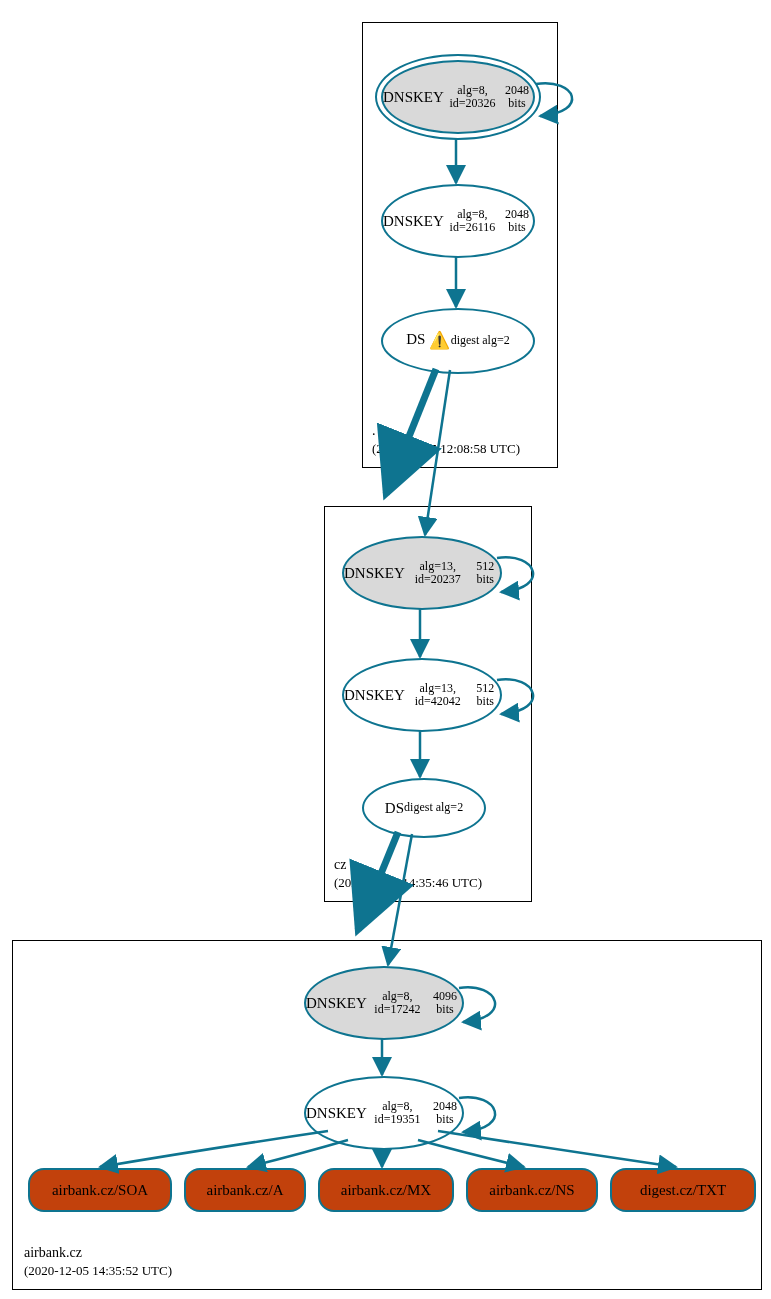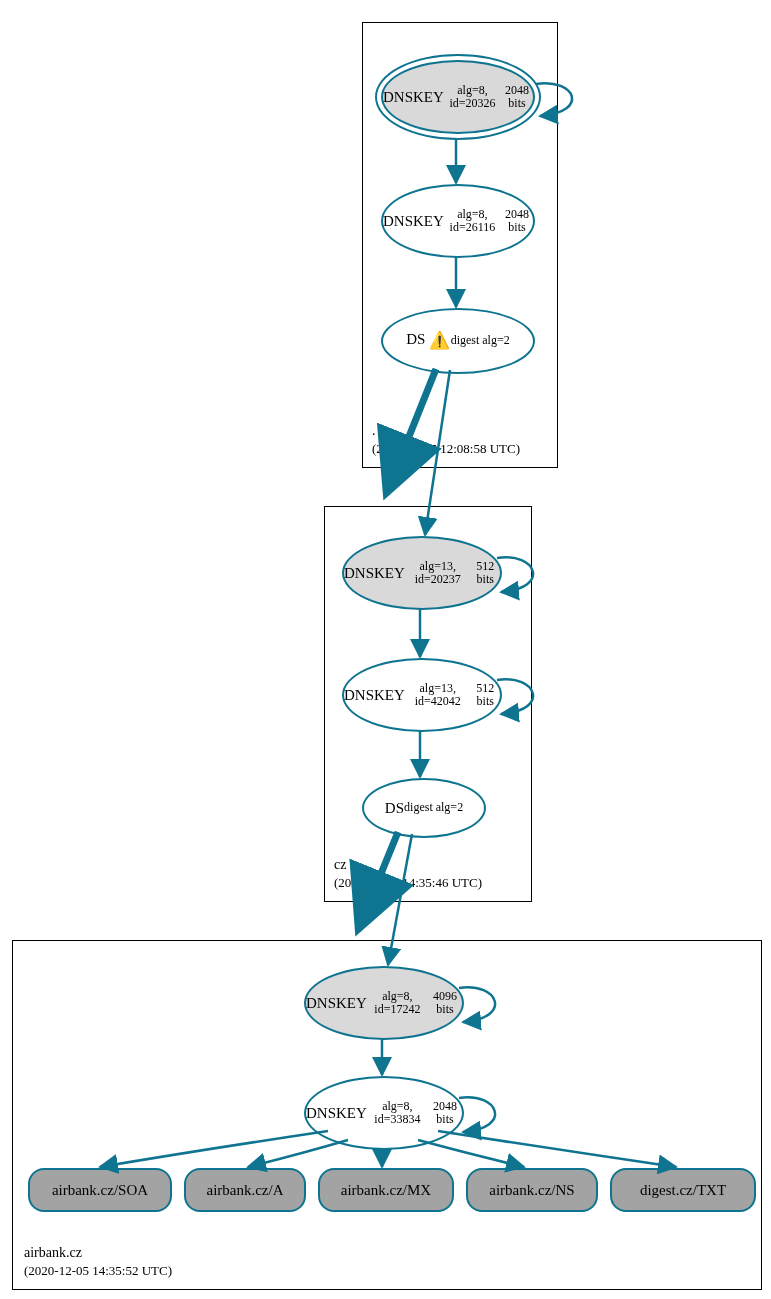--- a/index.html
+++ b/index.html
@@ -45,21 +45,21 @@
   .node-ksk-outer {
     position: absolute;
     border-radius: 50%;
     border: 2.5px solid #0e7490;
     background: transparent;
     pointer-events: none;
   }
   .record-box {
     position: absolute;
     border: 2.5px solid #0e7490;
-    background: #a3a3a3;
+    background: #c2410c;
     border-radius: 16px;
     text-align: center;
     display: flex;
     align-items: center;
     justify-content: center;
     font-size: 15px;
   }
   svg.overlay {
     position: absolute;
     top: 0; left: 0;
@@ -132,21 +132,21 @@
 </div>
 
 <div class="node-ellipse node-ksk" style="left:304px; top:966px; width:156px; height:70px;">
   <span class="title">DNSKEY</span>
   <span class="line2">alg=8, id=17242</span>
   <span class="line3">4096 bits</span>
 </div>
 
 <div class="node-ellipse" style="left:304px; top:1076px; width:156px; height:70px;">
   <span class="title">DNSKEY</span>
-  <span class="line2">alg=8, id=33834</span>
+  <span class="line2">alg=8, id=19351</span>
   <span class="line3">2048 bits</span>
 </div>
 
 <div class="record-box" style="left:28px;  top:1168px; width:140px; height:40px;">
     <span>airbank.cz/SOA</span>
   </div>
 <div class="record-box" style="left:184px; top:1168px; width:118px; height:40px;">
     <span>airbank.cz/A</span>
   </div>
 <div class="record-box" style="left:318px; top:1168px; width:132px; height:40px;">

